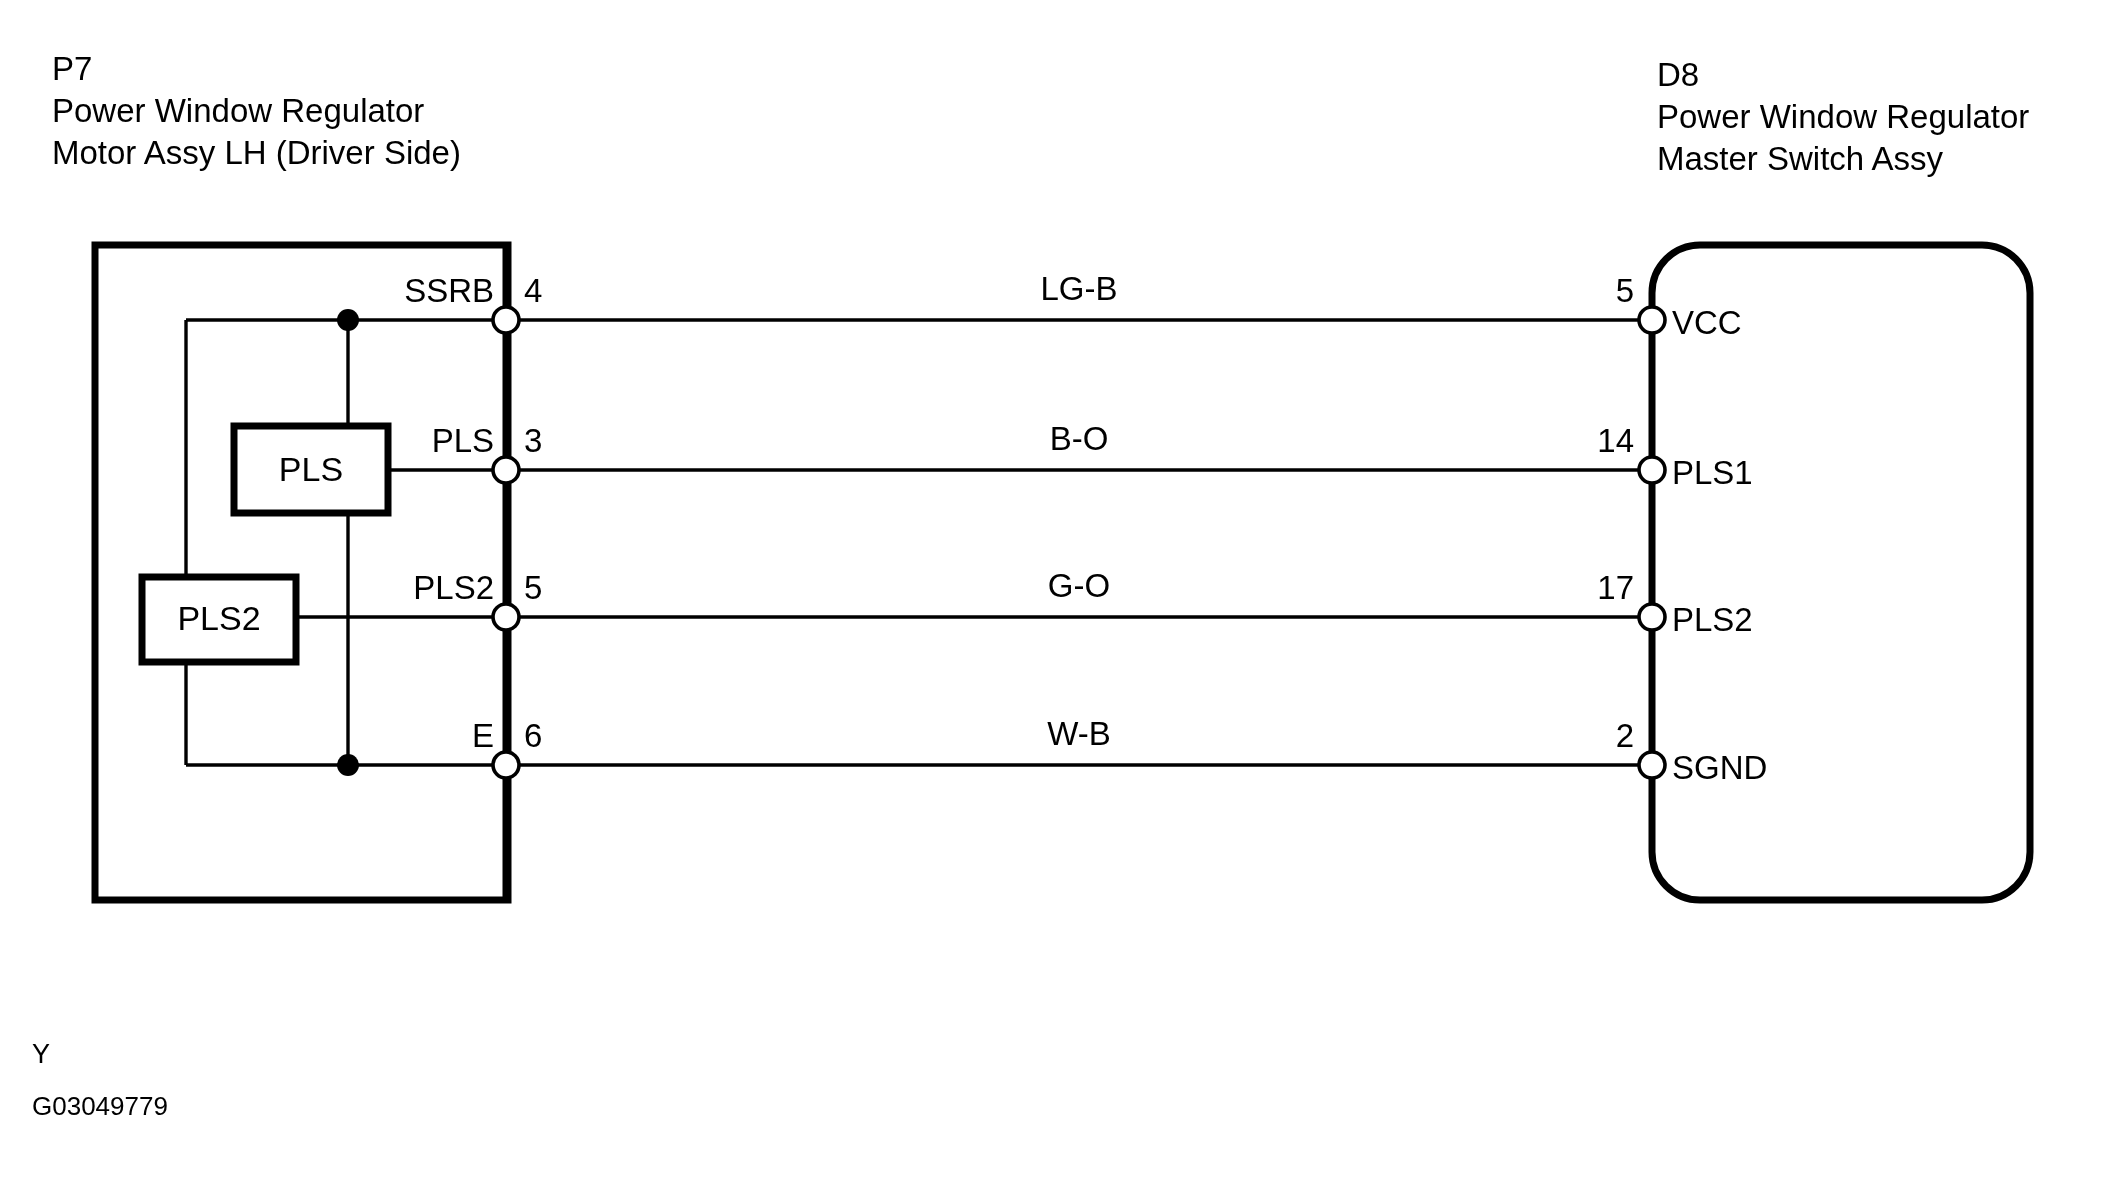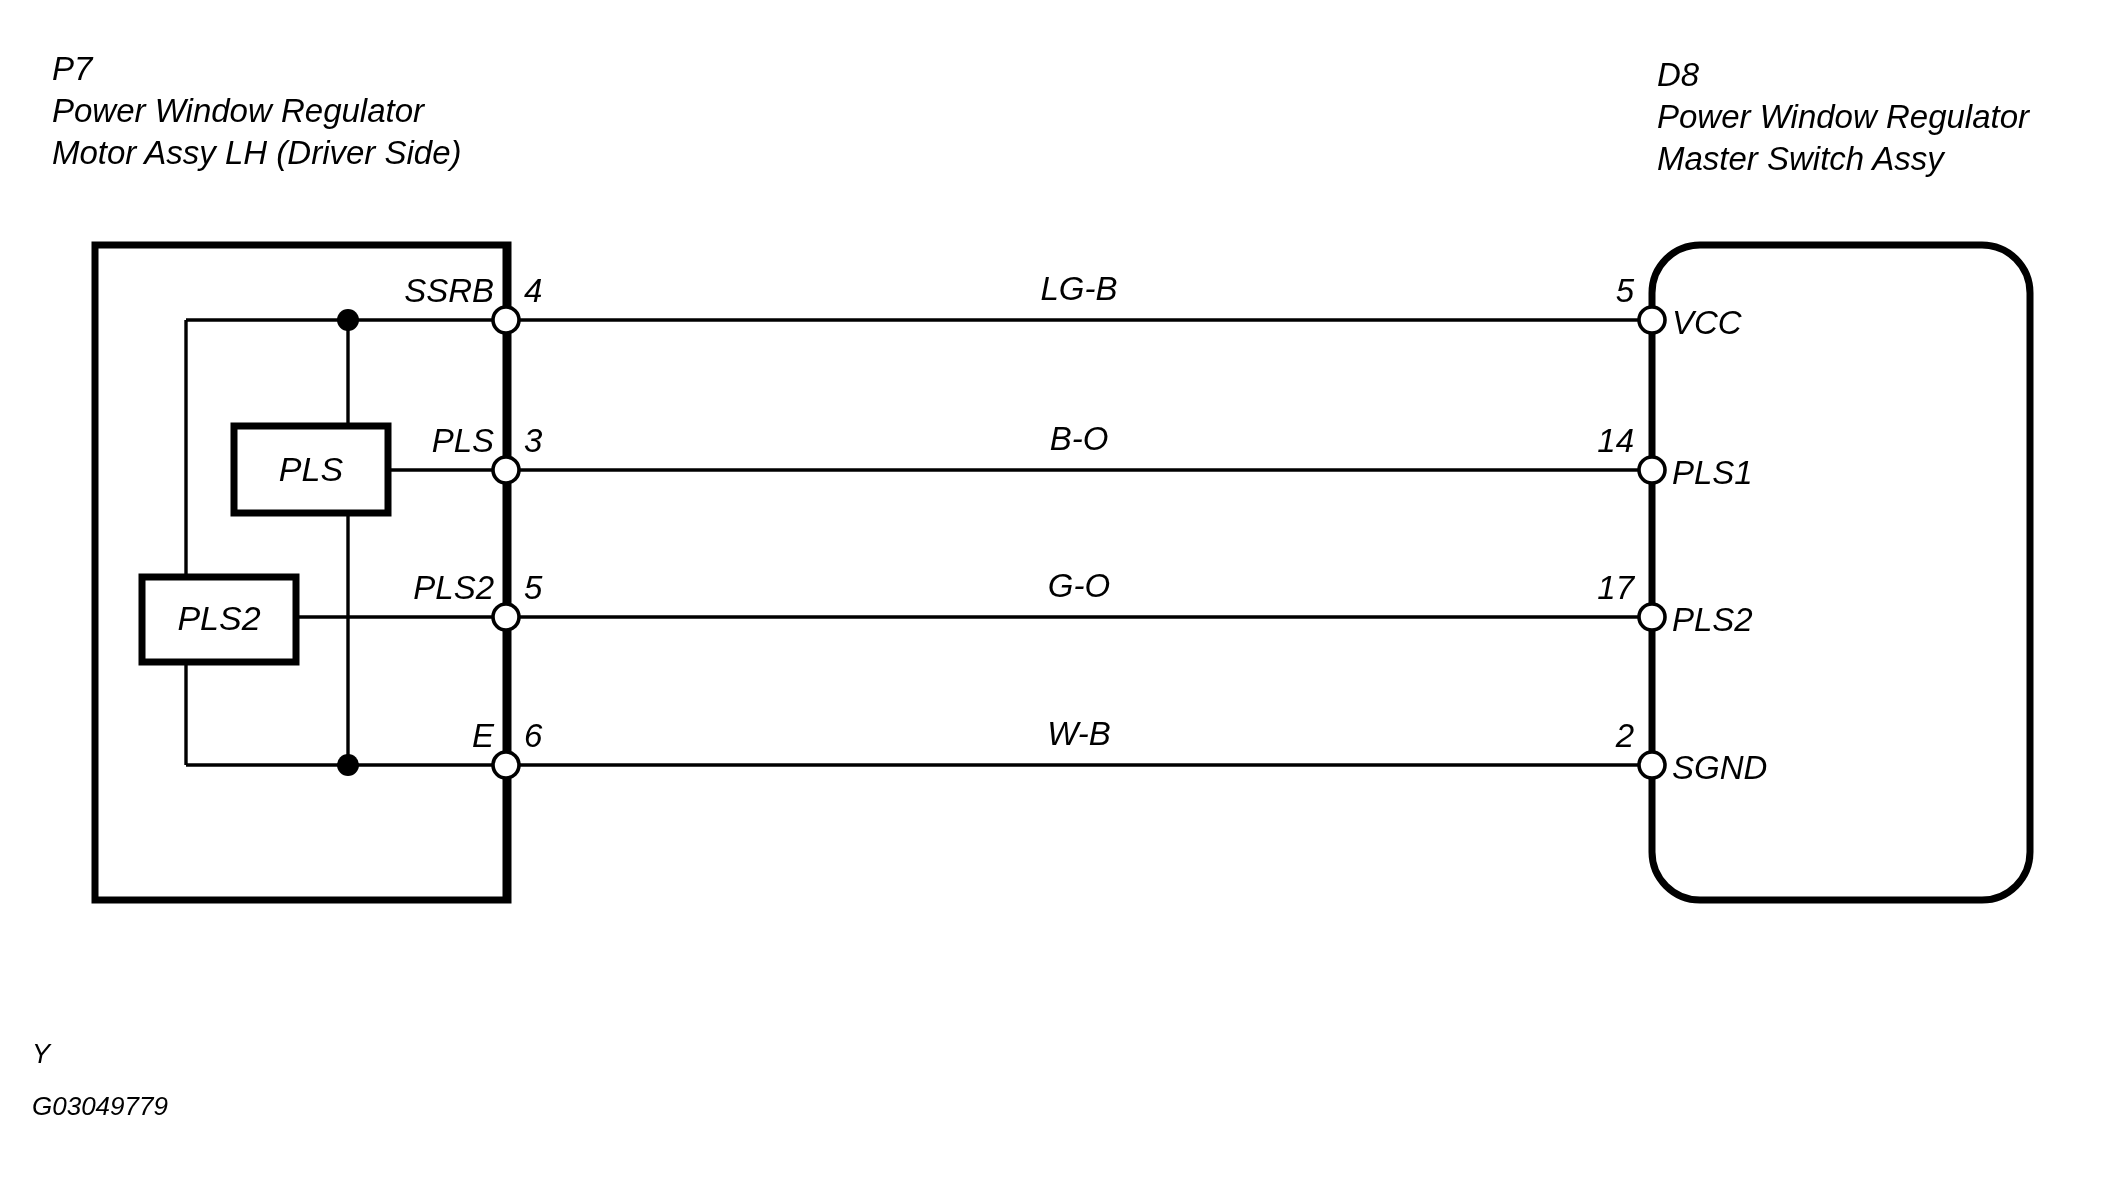--- a/index.html
+++ b/index.html
@@ -11,21 +11,20 @@
   body {
     font-family: "Liberation Sans", sans-serif;
     color: #000000;
   }
   #diagram-root {
     position: relative;
     width: 2123px;
     height: 1179px;
     background: #ffffff;
     overflow: hidden;
-    font-style: italic;
   }
   #wiring-svg {
     position: absolute;
     left: 0;
     top: 0;
     width: 2123px;
     height: 1179px;
     display: block;
   }
   .dgm-text {

